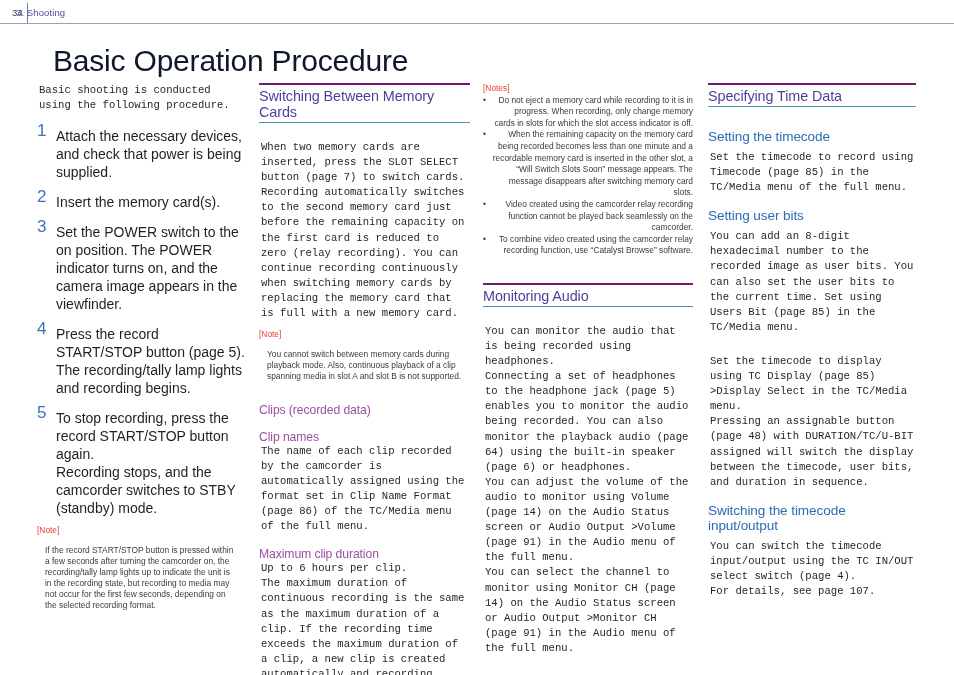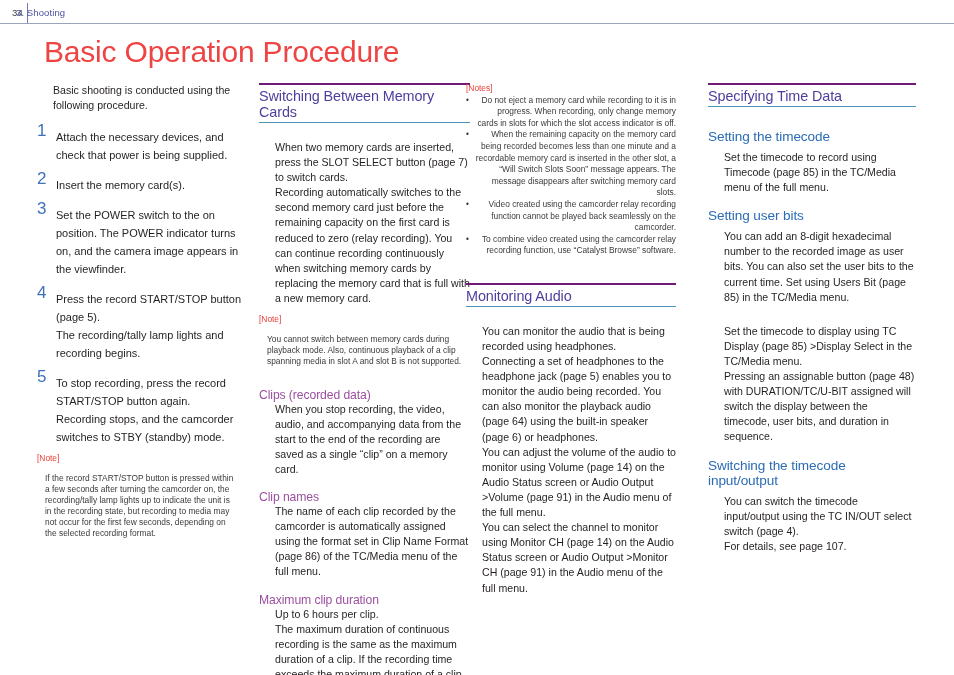--- a/index.html
+++ b/index.html
@@ -57,41 +57,42 @@
     letter-spacing: .1px;
   }
 
   
   .page-title {
     position: absolute;
     left: 37px;
     top: 28px;
     font-size: 30px;
     font-weight: normal;
-    color: #ef4444;
+    color: #0f172a;
     letter-spacing: -.2px;
-    margin: 7px;
+    margin: 16px;
   }
 
   
   .col {
     position: absolute;
     top: 83px;
   }
   .col-1 { left: 37px;  width: 208px; }
   .col-2 { left: 259px; width: 211px; }
-  .col-3 { left: 466px; width: 210px; }
+  .col-3 { left: 483px; width: 210px; }
   .col-4 { left: 708px; width: 208px; }
 
   
   .body {
     font-size: 10.6px;
     line-height: 15.1px;
     color: #231f20;
-    margin: 0 0 0 16px;
+    margin: 0 0 0 2px;
+    font-family: Liberation Mono, monospace;
   }
   .body + .body { margin-top: 0; }
   .gap-sm { height: 8px; }
   .gap-md { height: 13px; }
   .gap-lg { height: 17px; }
 
   
   .steps { margin-top: 14px; }
   .step {
     position: relative;
@@ -101,21 +102,21 @@
   .step:last-child { margin-bottom: 0; }
   .step-num {
     position: absolute;
     left: 0;
     top: -5px;
     font-size: 17px;
     color: #3e72b8;
     line-height: 1;
   }
   .step-text {
-    font-size: 11px;
+    font-size: 14px;
     line-height: 12px;
     color: #231f20;
   }
 
   
   .section-head {
     margin: 0;
     padding: 3px 0 2px 0;
     border-top: 2px solid #701a75;
     border-bottom: 1px solid #4a94b5;
@@ -227,21 +228,20 @@
   <div class="gap-lg"></div>
   <p class="body">When two memory cards are inserted, press the SLOT SELECT button (page 7) to switch cards.</p>
   <p class="body">Recording automatically switches to the second memory card just before the remaining capacity on the first card is reduced to zero (relay recording). You can continue recording continuously when switching memory cards by replacing the memory card that is full with a new memory card.</p>
 
   <div class="gap-sm"></div>
   <p class="note-label">[Note]</p>
   <p class="note-body">You cannot switch between memory cards during playback mode. Also, continuous playback of a clip spanning media in slot A and slot B is not supported.</p>
 
   <div class="gap-md"></div>
   <h3 class="subhead-purple">Clips (recorded data)</h3>
-  <p class="body">When you stop recording, the video, audio, and accompanying data from the start to the end of the recording are saved as a single “clip” on a memory card.</p>
 
   <div class="gap-md"></div>
   <h3 class="subhead-purple">Clip names</h3>
   <p class="body">The name of each clip recorded by the camcorder is automatically assigned using the format set in Clip Name Format (page 86) of the TC/Media menu of the full menu.</p>
 
   <div class="gap-md"></div>
   <h3 class="subhead-purple">Maximum clip duration</h3>
   <p class="body">Up to 6 hours per clip.</p>
   <p class="body">The maximum duration of continuous recording is the same as the maximum duration of a clip. If the recording time exceeds the maximum duration of a clip, a new clip is created automatically and recording continues. The new clip appears as a separate clip on the thumbnail screen.</p>
 

